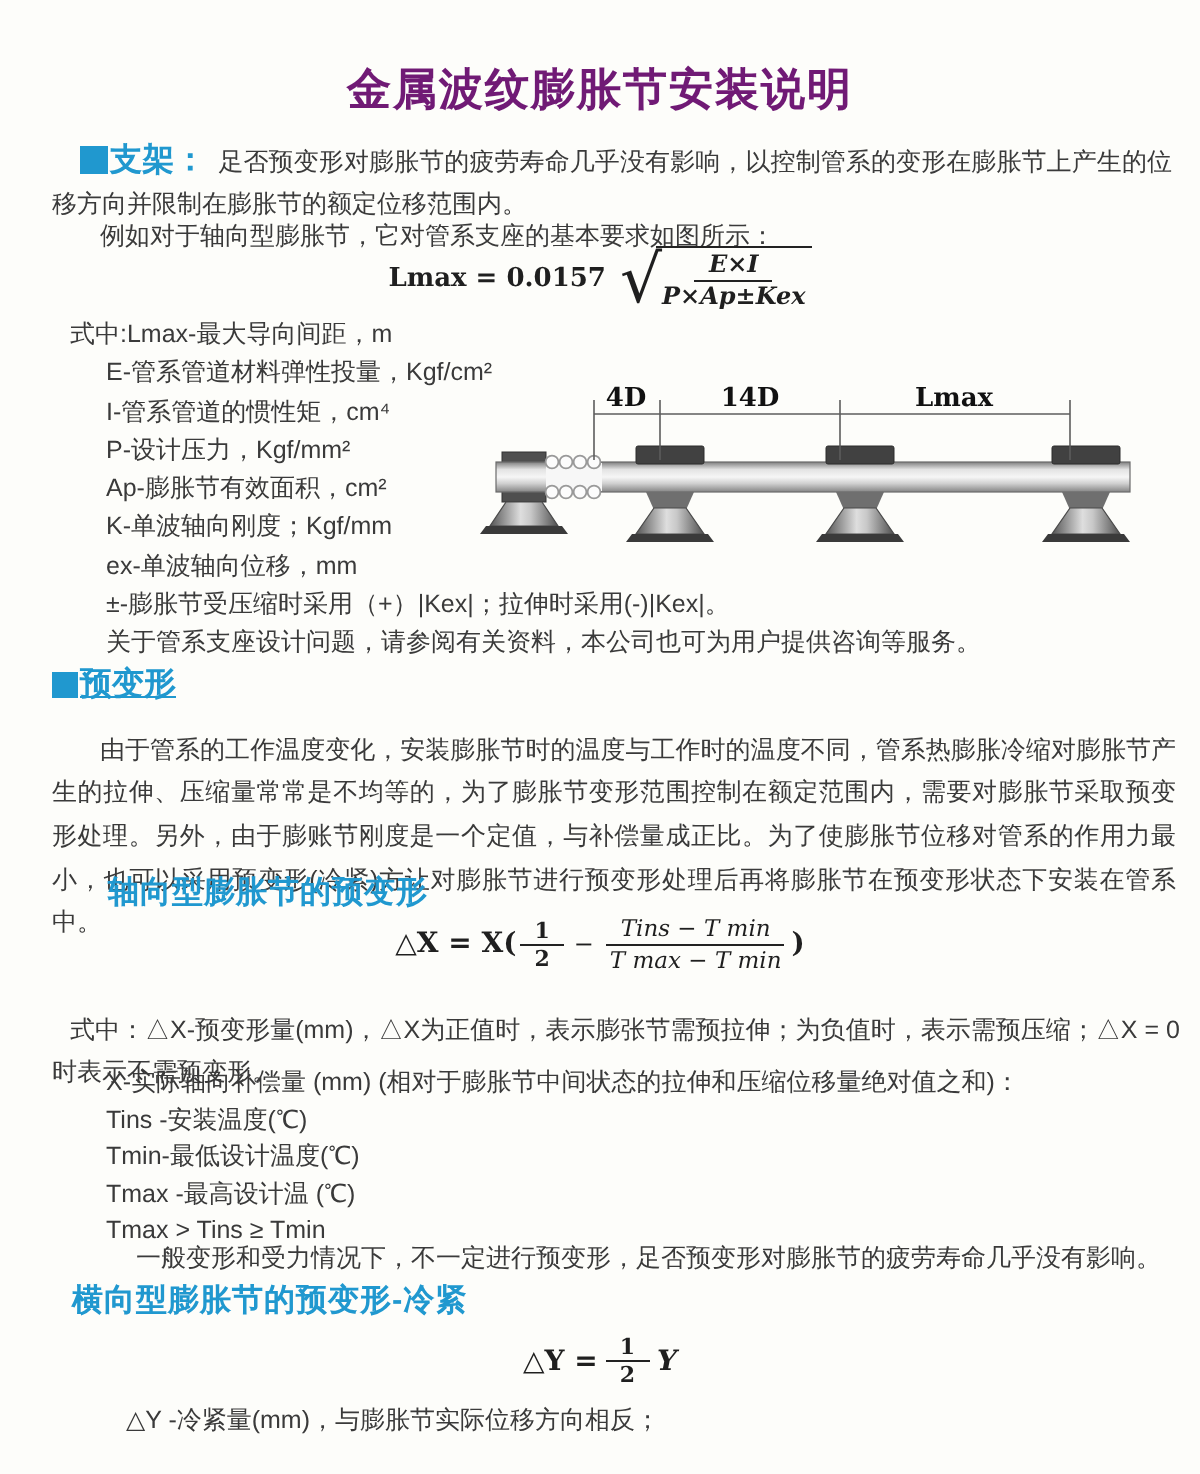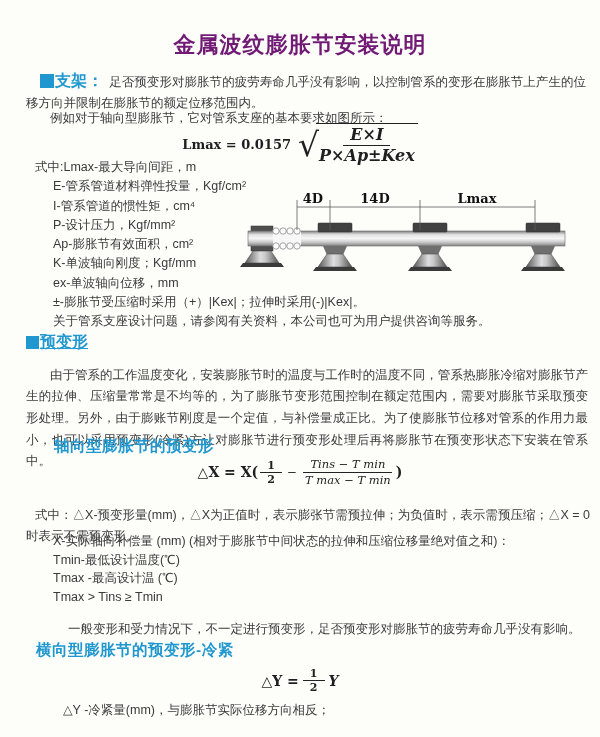--- a/index.html
+++ b/index.html
@@ -15,21 +15,21 @@
   .h-blue{color:#2098cf;font-size:16px;font-weight:bold;margin-right:6px;}
   .p1{top:57px;left:26px;width:560px;line-height:21px;text-align:justify;text-indent:14px;}
   .p2{top:97px;left:50px;}
   .formula-row{left:0;width:100%;display:flex;justify-content:center;align-items:center;
     font-family:"DejaVu Serif",serif;color:#1f1f1f;font-size:13px;font-weight:bold;}
   .f1{top:123px;}
   .flhs{margin-right:7px;}
   .sqrt-sign{font-size:33px;font-weight:400;line-height:0.8;margin-right:-3px;transform:translateY(1px);}
   .sqrt-body{border-top:1.6px solid #222;padding-top:1px;}
   .frac{display:inline-flex;flex-direction:column;align-items:center;line-height:1.25;text-align:center;}
-  .f1 .frac{font-size:16px;font-style:italic;}
+  .f1 .frac{font-size:12px;font-style:italic;}
   .frac .num{border-bottom:1px solid #222;padding:0 7px;}
   .frac .den{padding:0 3px;}
   .defs{top:158px;left:35px;line-height:19.3px;white-space:nowrap;}
   .defs .ind{padding-left:18px;}
   .diagram{top:190px;left:240px;width:356px;height:96px;}
   .sec2h{top:332px;left:26px;font-size:16px;font-weight:bold;color:#2098cf;text-decoration:underline;}
   .p3{top:352px;left:26px;width:562px;line-height:21.7px;text-align:justify;text-indent:24px;}
   .h3{font-size:15.5px;font-weight:bold;color:#2098cf;letter-spacing:0.5px;}
   .h3a{top:436px;left:54px;}
   .f2{top:457px;font-size:12px;}
@@ -171,20 +171,21 @@
       <span class="den">T max − T min</span>
     </span>
     <span class="big">)</span>
   </div>
 
   <p class="abs p4">式中：△X-预变形量(mm)，△X为正值时，表示膨张节需预拉伸；为负值时，表示需预压缩；△X = 0时表示不需预变形。</p>
 
   <div class="abs xline">X-实际轴向补偿量 (mm) (相对于膨胀节中间状态的拉伸和压缩位移量绝对值之和)：</div>
 
   <div class="abs tlines">
+    <div>Tins -安装温度(℃)</div>
     <div>Tmin-最低设计温度(℃)</div>
     <div>Tmax -最高设计温 (℃)</div>
     <div>Tmax &gt; Tins ≥ Tmin</div>
   </div>
 
   <div class="abs note1">一般变形和受力情况下，不一定进行预变形，足否预变形对膨胀节的疲劳寿命几乎没有影响。</div>
 
   <h3 class="abs h3 h3b" style="margin:0;">横向型膨胀节的预变形-冷紧</h3>
 
   <div class="abs formula-row f3">

